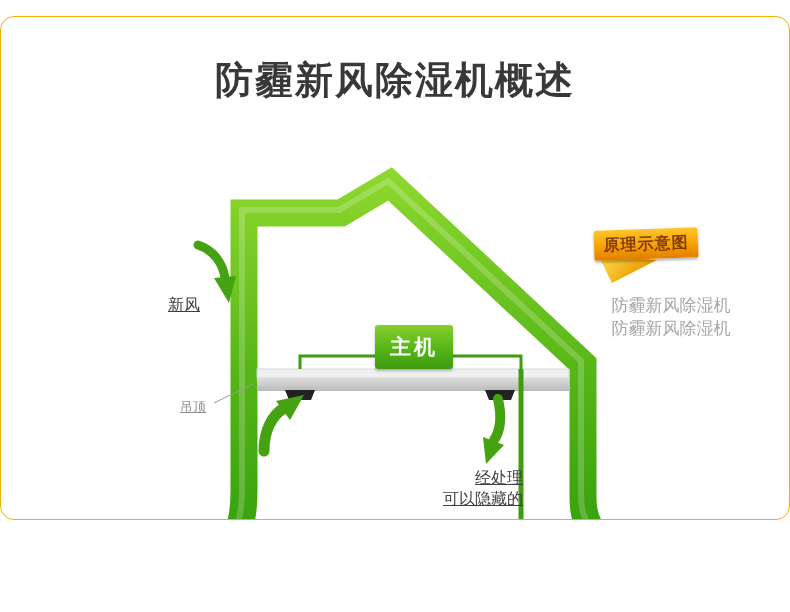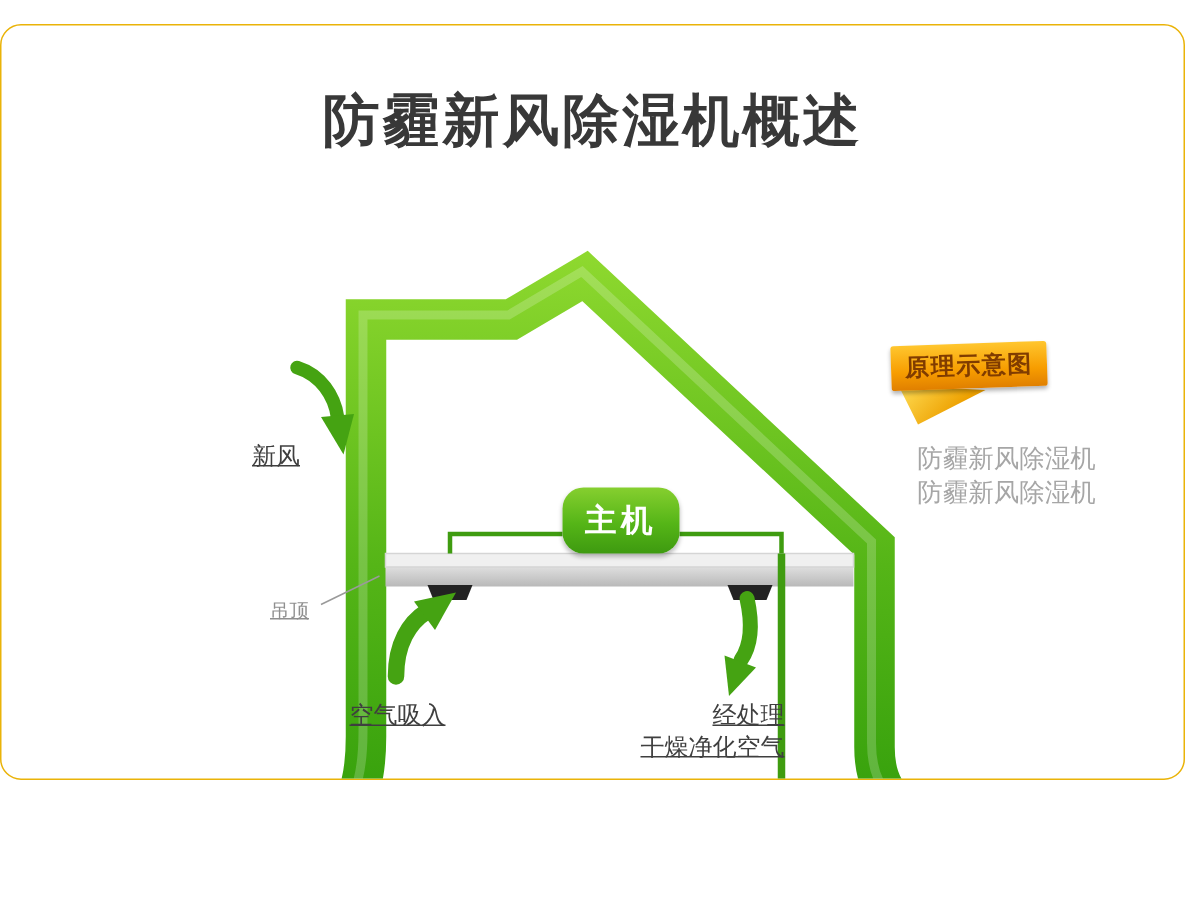--- a/index.html
+++ b/index.html
@@ -16,21 +16,21 @@
     color:#383838;font-weight:bold;white-space:nowrap;
   }
   .t-sm{font-size:38px;letter-spacing:2px;}
   .t-lg{font-size:58px;letter-spacing:3px;margin:0 2px;}
   
   .art{position:absolute;left:0;top:0;width:790px;height:612px;}
   
   .main-unit{
     position:absolute;left:374px;top:308px;width:78px;height:44px;
     background:linear-gradient(180deg,#86cf2f 0%,#55b517 55%,#3e9a10 100%);
-    border-radius:14px;box-shadow:0 2px 3px rgba(0,0,0,.25);
+    border-radius:3px;box-shadow:0 2px 3px rgba(0,0,0,.25);
     display:flex;align-items:center;justify-content:center;
     color:#ffffff;font-size:21px;font-weight:bold;letter-spacing:3px;
   }
   
   .lbl{position:absolute;color:#3f3f3f;font-size:16px;line-height:21px;text-decoration:underline;}
   .fresh{left:167px;top:277px;}
   .ceillbl{left:179px;top:379px;font-size:13px;color:#8f8f8f;text-align:center;}
   .intake{left:198px;top:450px;width:132px;text-align:center;}
   .outlet{left:392px;top:450px;width:130px;text-align:right;}
   .drainlbl{left:634px;top:537px;}
@@ -113,26 +113,25 @@
   </svg>
 
   <div class="main-unit">
     <span>主机</span>
   </div>
 
   <div class="lbl fresh">新风</div>
   <div class="lbl ceillbl">吊顶</div>
 
   <div class="lbl intake">
-    <div>空气吸入</div>
   </div>
 
   <div class="lbl outlet">
     <div>经处理</div>
-    <div>干燥净化空气</div>
+    <div>可以隐藏的</div>
   </div>
 
   <div class="lbl drainlbl">排水</div>
 
   <div class="banner">
     <span>原理示意图</span>
   </div>
 
   <div class="note">
     <div>防霾新风除湿机</div>

